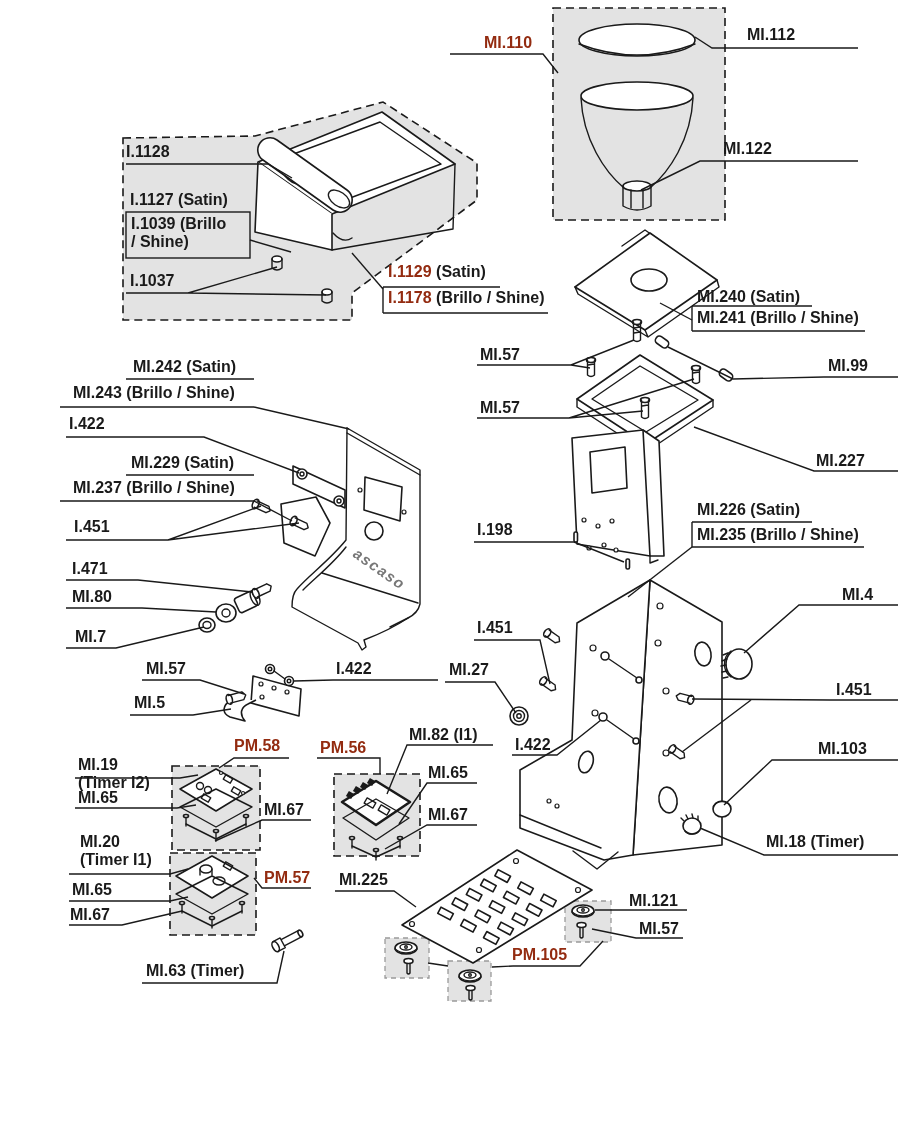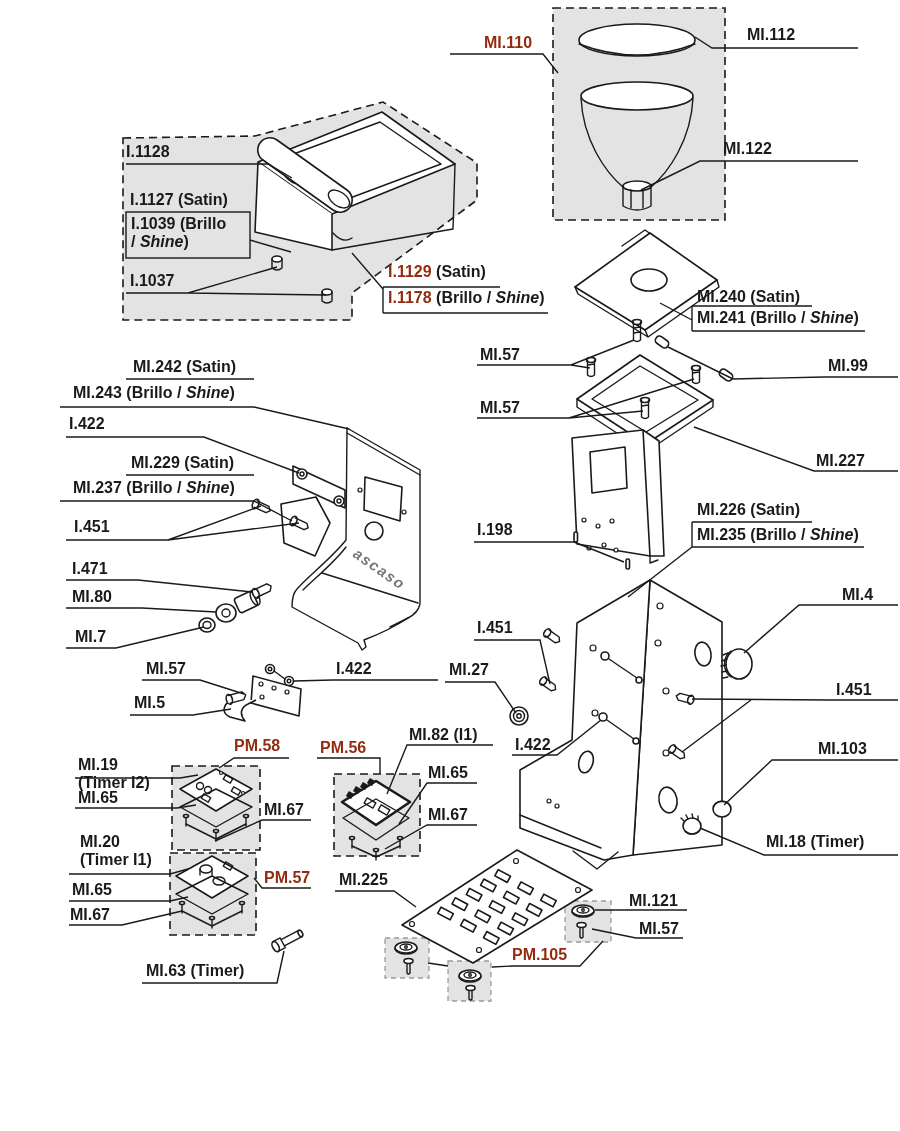--- a/index.html
+++ b/index.html
@@ -12,21 +12,21 @@
   .ln{fill:none;stroke:var(--ink);stroke-width:1.4;stroke-linejoin:round;stroke-linecap:round;}
   .thick{fill:#fff;stroke:var(--ink);stroke-width:2.6;stroke-linejoin:round;}
   .ink{fill:var(--ink);stroke:none;}
   .leader{fill:none;stroke:var(--ink);stroke-width:1.4;}
   .lblbox{fill:none;stroke:var(--ink);stroke-width:1.4;}
   .dot{fill:#fff;stroke:var(--ink);stroke-width:1.2;}
   .labels-layer{position:absolute;left:0;top:0;width:100%;height:100%;}
   .lbl{position:absolute;font-weight:bold;font-size:16px;line-height:18px;
        color:var(--ink);white-space:nowrap;}
   .lbl .accent{color:var(--accent);}
-  .lbl .it{font-style:italic;}
+  .lbl .it{}
   .brand{font-family:"Liberation Sans",sans-serif;font-style:italic;font-weight:bold;
          font-size:15px;fill:#777;letter-spacing:1.5px;}
 </style>
 </head>
 <body>
 
 <div class="stage">
 <svg width="900" height="1131" viewBox="0 0 900 1131">
 
   <rect x="553" y="8" width="172" height="212" class="zone"></rect>

